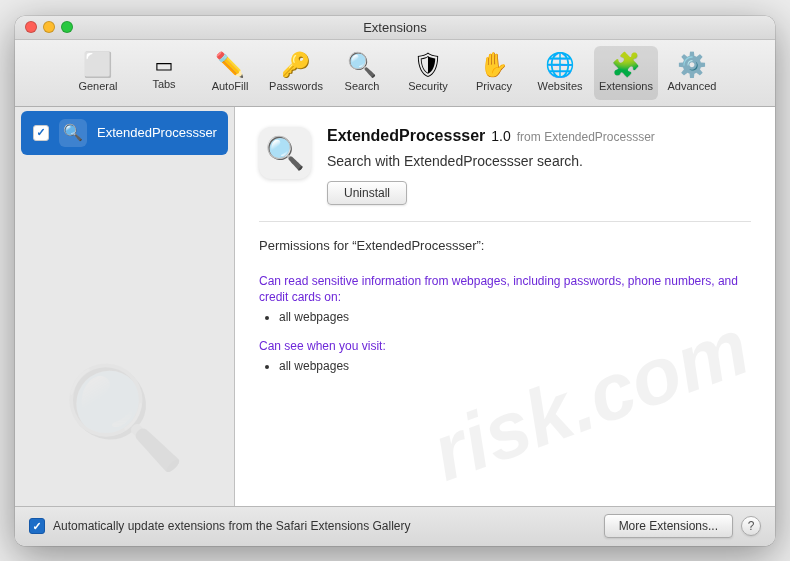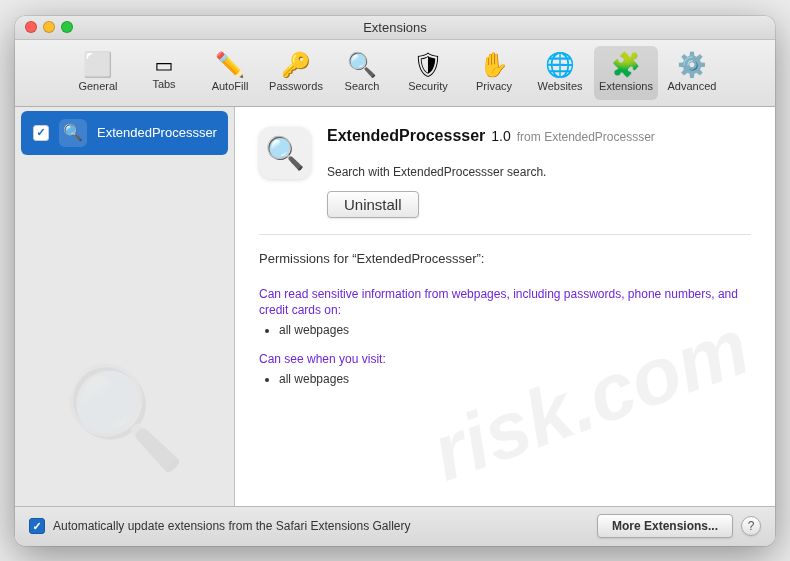--- a/index.html
+++ b/index.html
@@ -256,32 +256,32 @@
       font-weight: 400;
       color: #111;
     }
 
     .ext-from {
       font-size: 12px;
       color: #888;
     }
 
     .ext-desc {
-      font-size: 12px;
-      color: #333;
-      margin-top: 20px;
+      font-size: 14px;
+      color: #333;
+      margin-top: 8px;
     }
 
     .uninstall-btn {
       margin-top: 12px;
       padding: 4px 16px;
       background: linear-gradient(to bottom, #fefefe, #e8e8e8);
       border: 1px solid #b0b0b0;
       border-radius: 4px;
-      font-size: 15px;
+      font-size: 12px;
       color: #333;
       cursor: pointer;
       box-shadow: 0 1px 2px rgba(0,0,0,0.1);
     }
 
     .permissions-section {
       margin-top: 10px;
     }
 
     .permissions-title {
@@ -378,21 +378,20 @@
 
     .more-extensions-btn {
       padding: 4px 14px;
       background: linear-gradient(to bottom, #fefefe, #e0e0e0);
       border: 1px solid #aaa;
       border-radius: 4px;
       font-size: 12px;
       color: #333;
       cursor: pointer;
       box-shadow: 0 1px 2px rgba(0,0,0,0.1);
-      font-weight: bold;
     }
 
     .help-btn {
       width: 20px;
       height: 20px;
       background: linear-gradient(to bottom, #fefefe, #e0e0e0);
       border: 1px solid #aaa;
       border-radius: 50%;
       font-size: 12px;
       color: #555;

